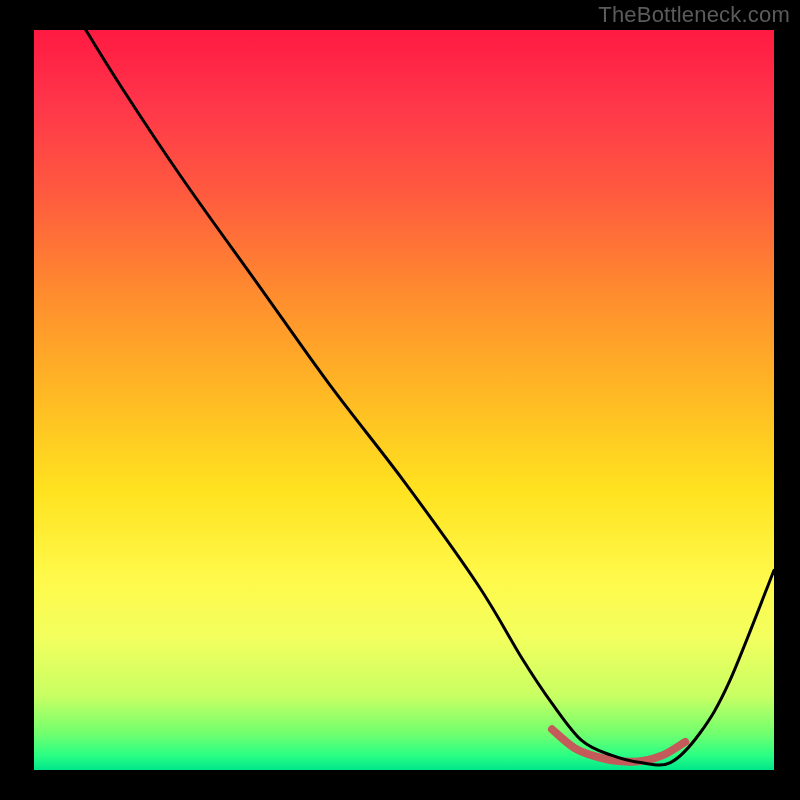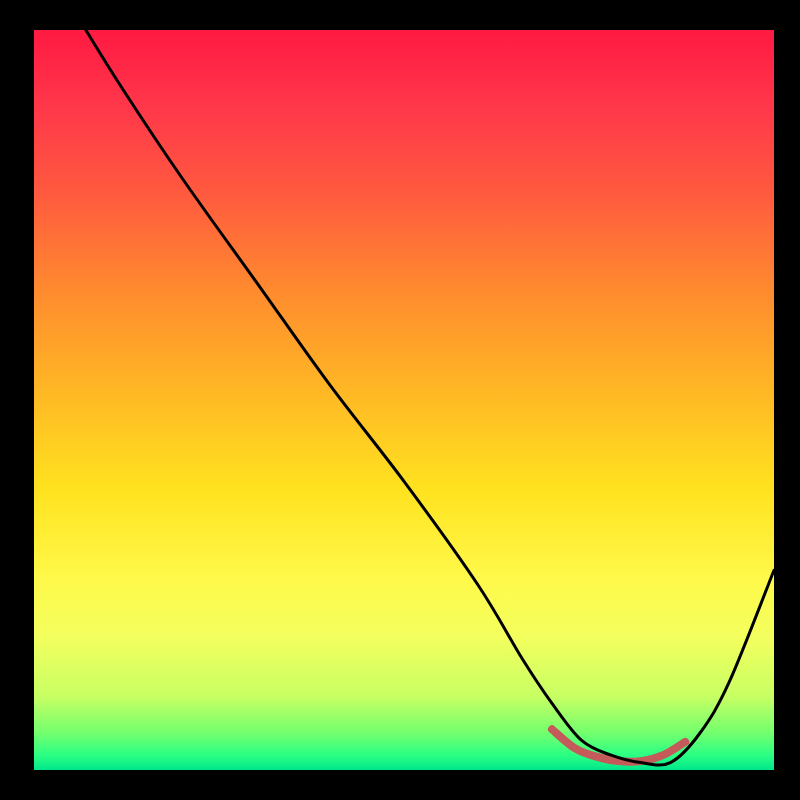--- a/index.html
+++ b/index.html
@@ -64,20 +64,21 @@
     left: 0;
     top: 0;
     width: 100%;
     height: 100%;
   }
 </style>
 </head>
 <body>
 
 <div class="frame">
+  <div class="watermark">TheBottleneck.com</div>
 
   <div class="plot-area">
     <div class="gradient"></div>
     <svg class="curve" viewBox="0 0 740 740" preserveAspectRatio="none">
       <path id="trough-path" fill="none" stroke-linecap="round" stroke-linejoin="round" d="M 518.0 699.3 C 521.7 702.4, 532.8 713.2, 540.2 717.8 C 547.6 722.4, 555.0 724.5, 562.4 726.7 C 569.8 728.9, 577.2 730.4, 584.6 731.1 C 592.0 731.9, 599.4 732.1, 606.8 731.1 C 614.2 730.1, 621.6 728.4, 629.0 725.2 C 636.4 722.0, 647.5 714.1, 651.2 711.9" stroke="#c55a5a" stroke-width="8"></path>
       <path id="main-path" fill="none" stroke-linecap="round" stroke-linejoin="round" d="M 51.8 0.0 C 58.0 9.9, 72.8 34.5, 88.8 59.2 C 104.8 83.9, 125.8 115.9, 148.0 148.0 C 170.2 180.1, 197.3 217.1, 222.0 251.6 C 246.7 286.1, 271.3 321.9, 296.0 355.2 C 320.7 388.5, 345.3 418.1, 370.0 451.4 C 394.7 484.7, 424.3 525.4, 444.0 555.0 C 463.7 584.6, 476.1 609.3, 488.4 629.0 C 500.7 648.7, 508.1 659.8, 518.0 673.4 C 527.9 687.0, 537.7 701.8, 547.6 710.4 C 557.5 719.0, 567.3 721.5, 577.2 725.2 C 587.1 728.9, 596.9 731.4, 606.8 732.6 C 616.7 733.8, 626.5 737.5, 636.4 732.6 C 646.3 727.7, 656.1 716.6, 666.0 703.0 C 675.9 689.4, 683.3 678.3, 695.6 651.2 C 707.9 624.1, 732.6 558.7, 740.0 540.2" stroke="#000000" stroke-width="3"></path>
     </svg>
   </div>
 </div>
 

